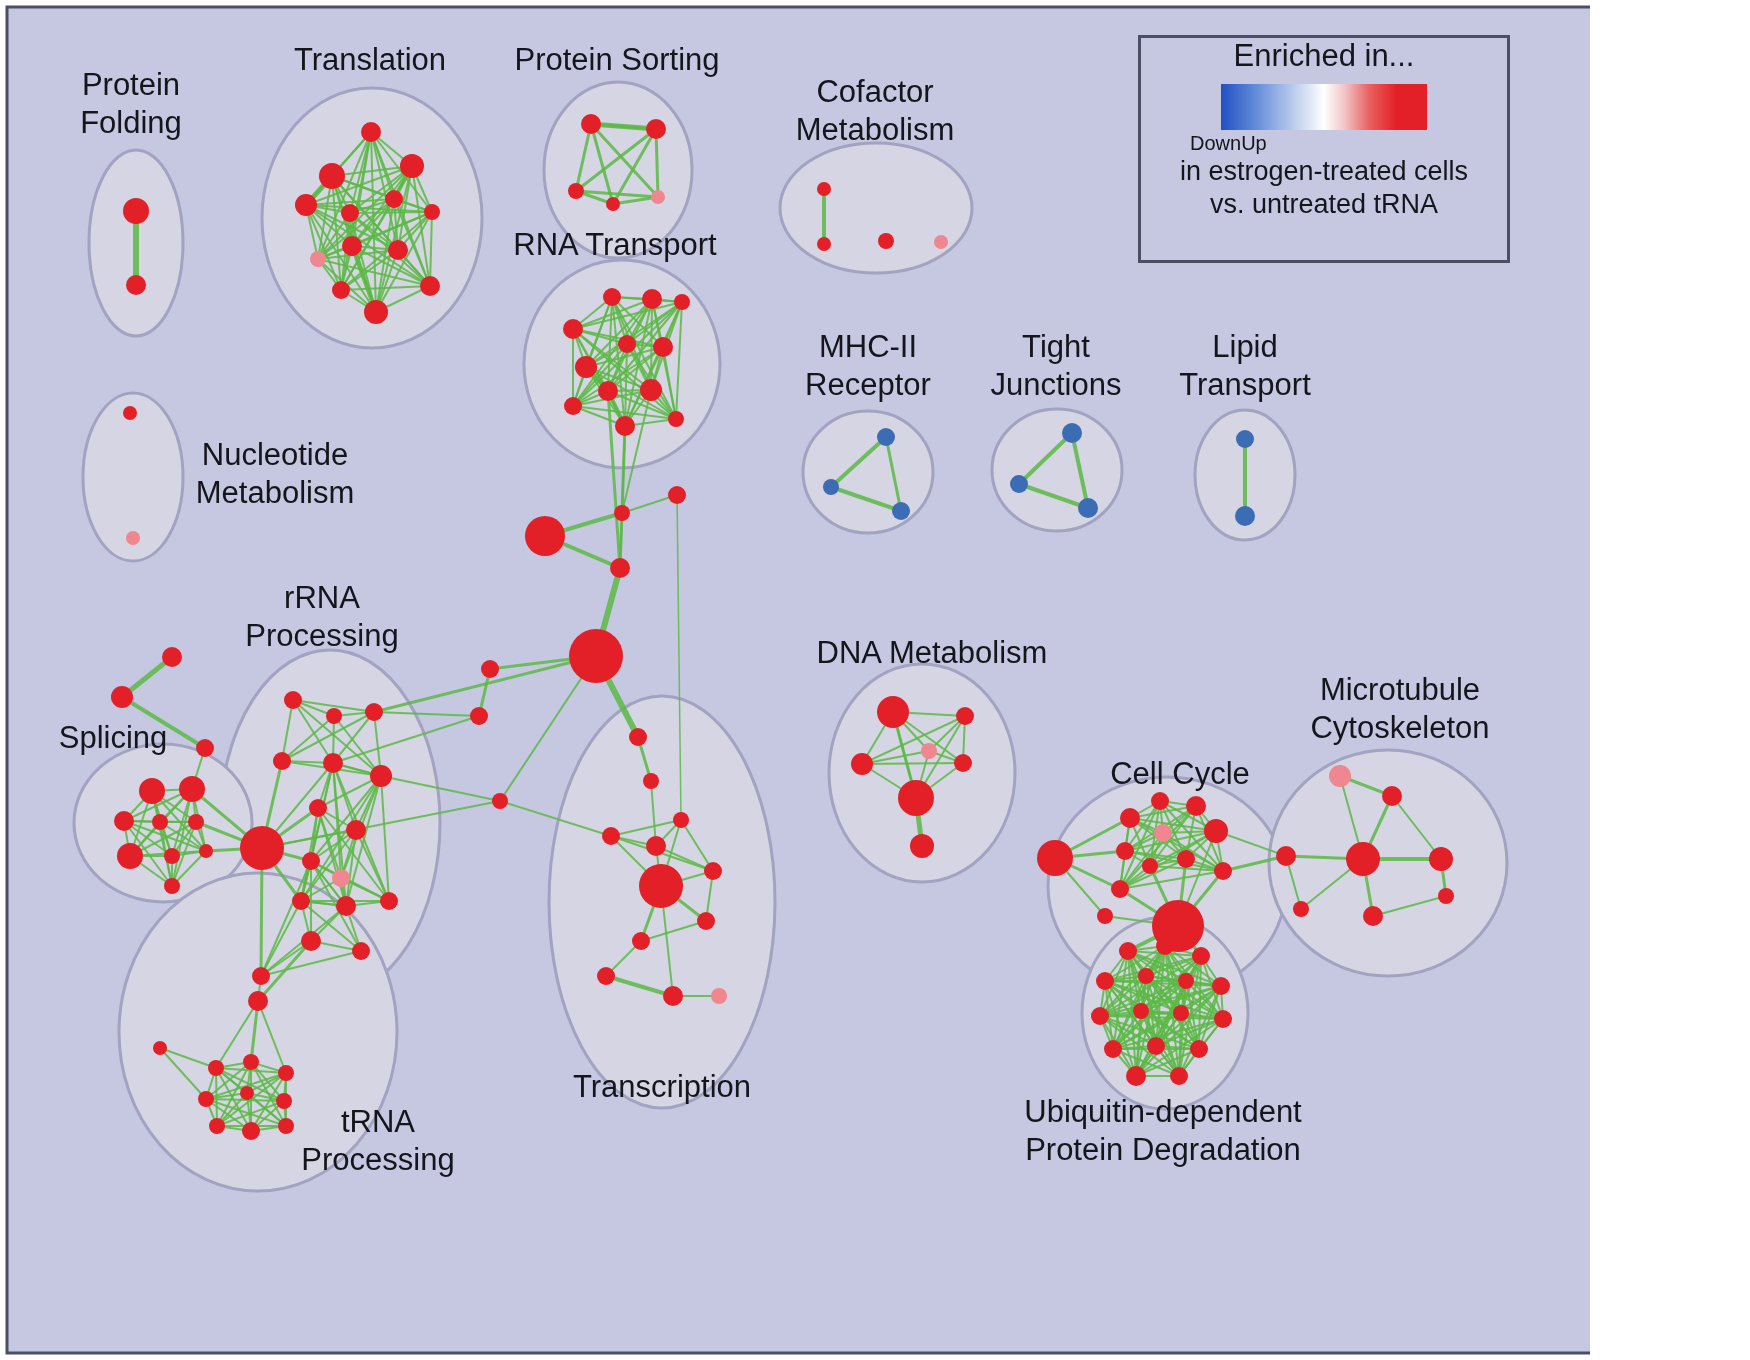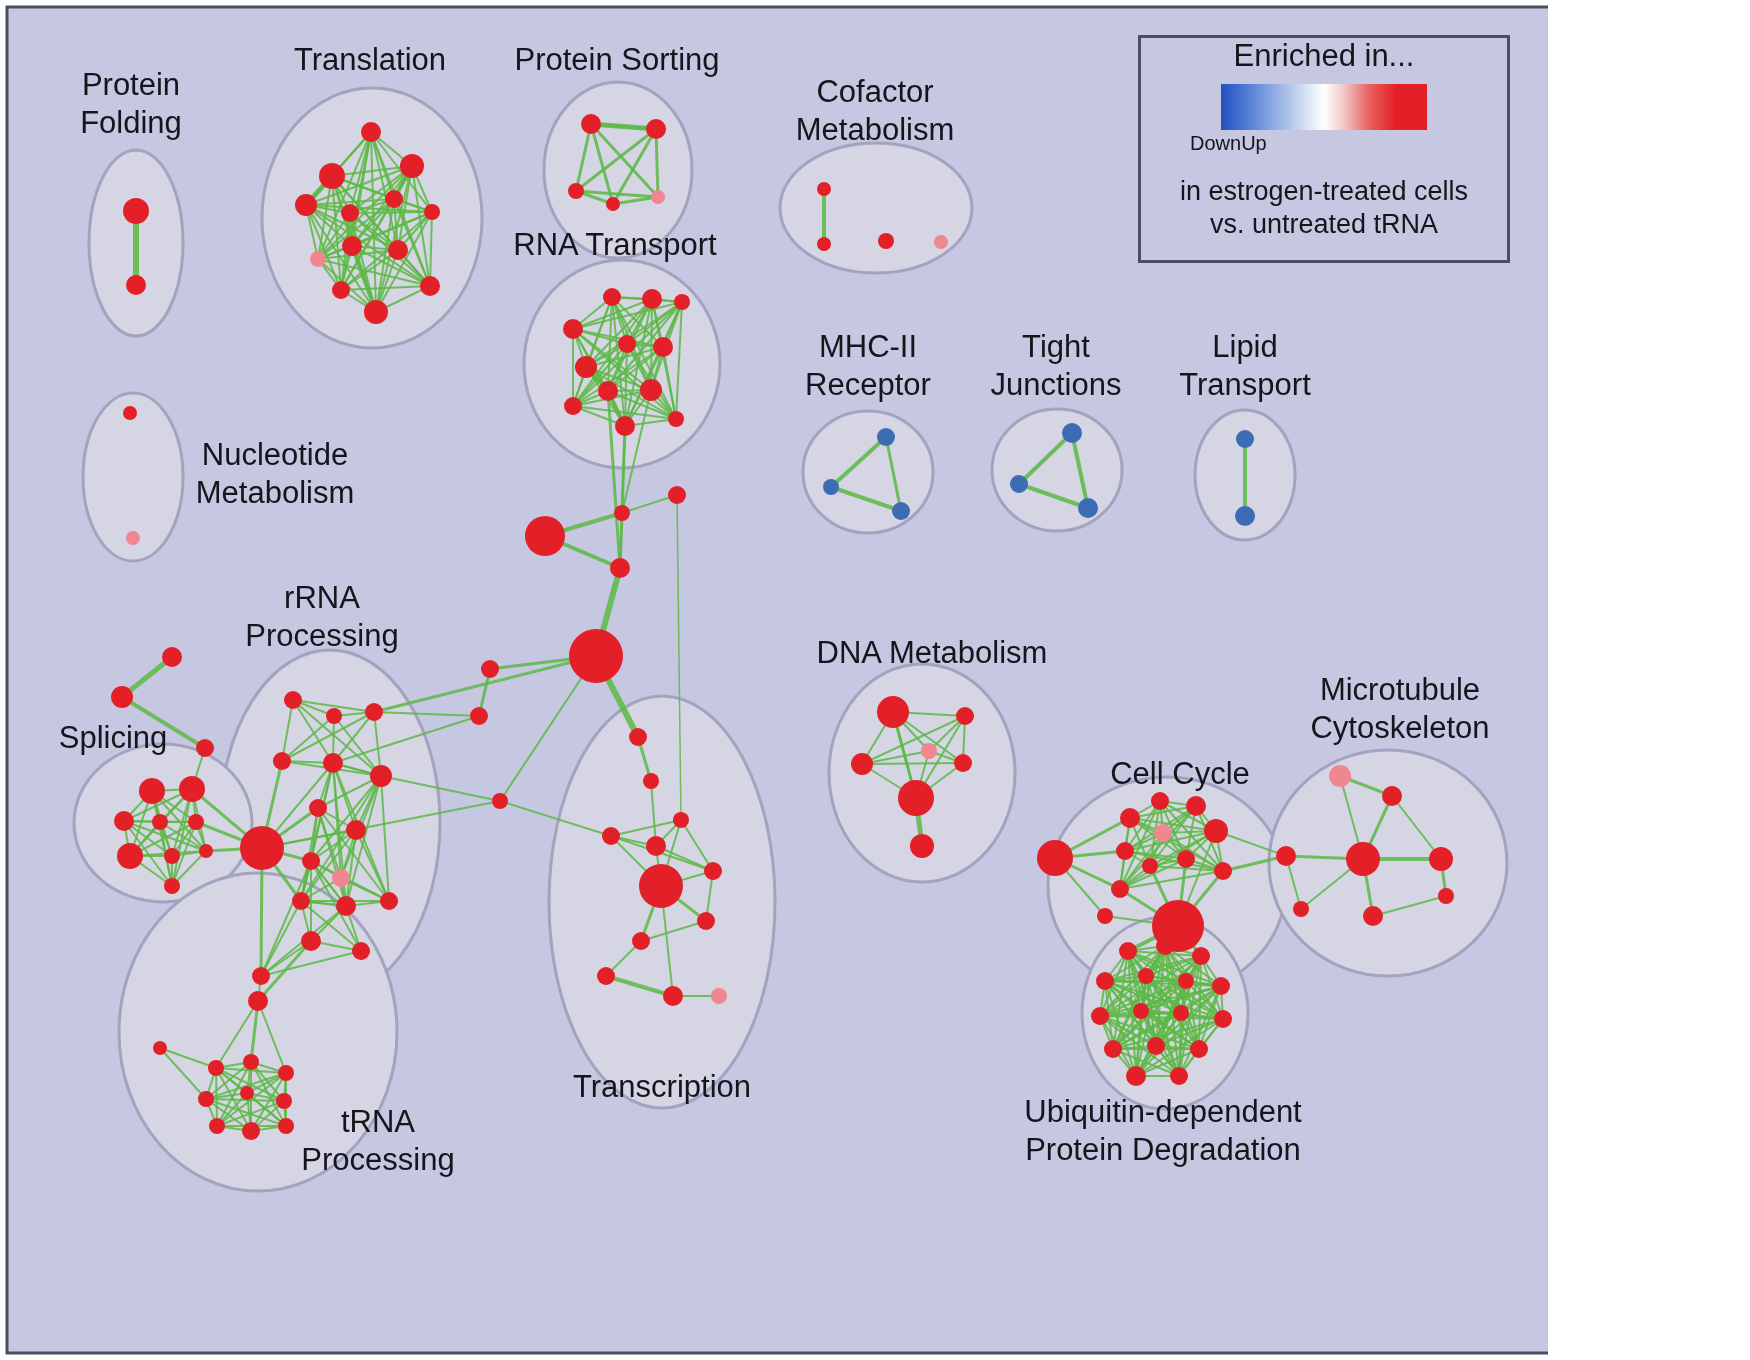--- a/index.html
+++ b/index.html
@@ -1,28 +1,28 @@
 <!DOCTYPE html>
 <html><head>
 <meta charset="utf-8">
 <style>
   html,body{margin:0;padding:0;background:#ffffff;}
   .figure{position:relative;width:1548px;height:1360px;background:#ffffff;overflow:hidden;
-          font-family:"Liberation Sans",sans-serif;}
+          font-family:"Liberation Sans",sans-serif;padding-left:42px;}
   #network-svg{position:absolute;left:0;top:0;}
   #network-svg text{font-family:"Liberation Sans",sans-serif;}
   .legend{position:absolute;left:1138px;top:35px;width:372px;height:228px;box-sizing:border-box;
           border:3px solid #4b4f63;background:#c6c7e1;text-align:center;color:#15151c;}
   .legend-title{font-size:31px;margin-top:0;}
   .legend-bar{width:206px;height:46px;margin:10px auto 2px auto;
       background:linear-gradient(90deg,#2150c2 0%,#5b85d6 15%,#c8d6f0 38%,#ffffff 50%,
                  #f2c4c6 60%,#e96060 72%,#e32027 85%,#e32027 100%);}
   .legend-ends{display:flex;justify-content:flex-start;width:268px;margin:0 auto;font-size:20px;}
   .legend-caption{font-size:27px;line-height:33px;}
-  .legend-caption.first{margin-top:20px;}
+  .legend-caption.first{margin-top:0;}
 </style>
 </head>
 <body>
 
 <div class="figure">
   <svg id="network-svg" viewBox="0 0 1750 1360" width="1750" height="1360">
       <rect x="7" y="7" width="1736" height="1346" fill="#c6c7e1" stroke="#4b4f63" stroke-width="3"></rect>
       <ellipse cx="136" cy="243" rx="47" ry="93" fill="#d5d5e3" stroke="#a2a3c0" stroke-width="3"></ellipse>
       <ellipse cx="372" cy="218" rx="110" ry="130" fill="#d5d5e3" stroke="#a2a3c0" stroke-width="3"></ellipse>
       <ellipse cx="618" cy="170" rx="74" ry="88" fill="#d5d5e3" stroke="#a2a3c0" stroke-width="3"></ellipse>

